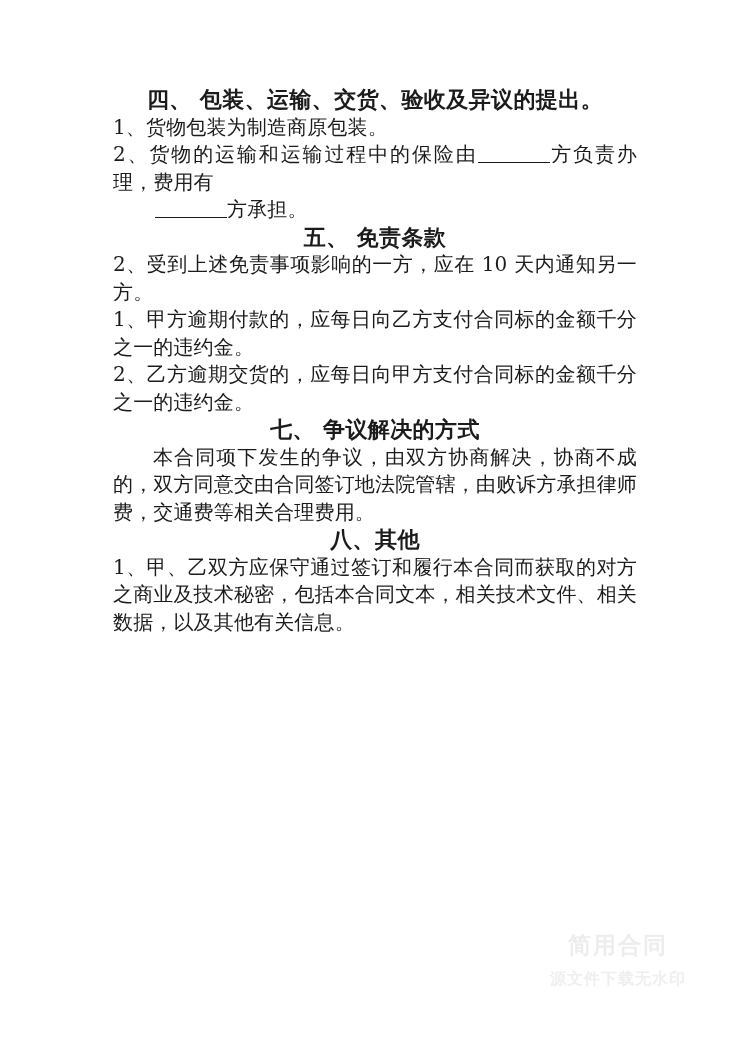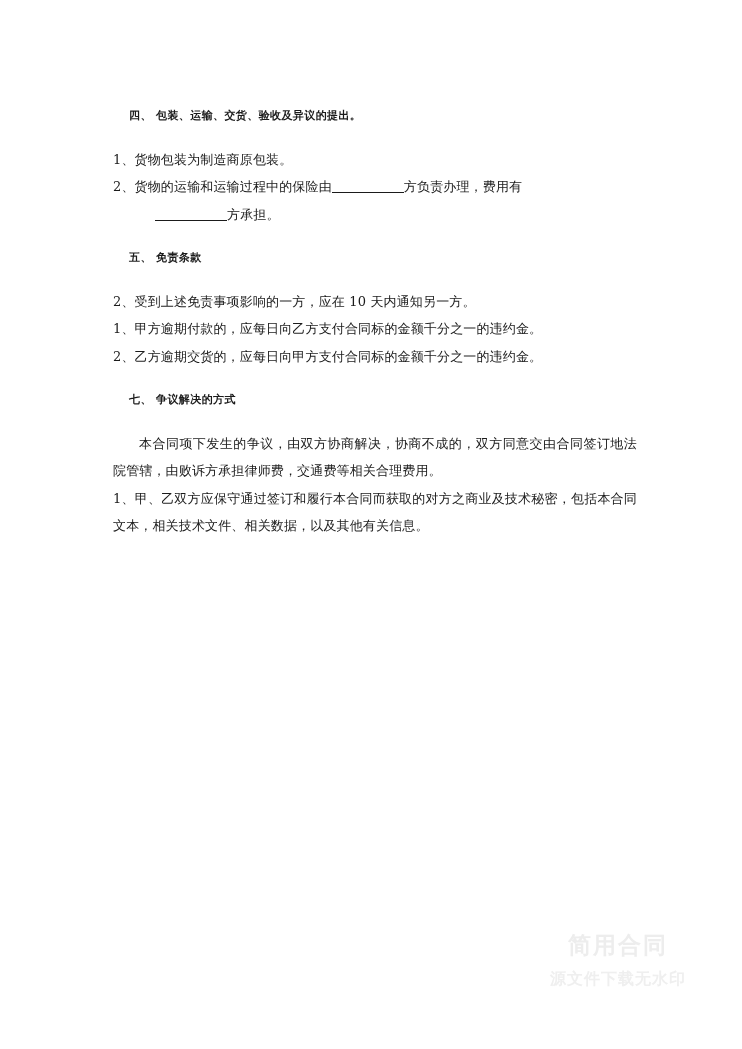--- a/index.html
+++ b/index.html
@@ -28,29 +28,30 @@
 
   #content {
     position: absolute;
     left: 113px;
     top: 86px;
     width: 524px;
   }
 
   .heading {
     font-weight: bold;
-    font-size: 11px;
+    font-size: 22px;
     line-height: 27.5px;
     letter-spacing: 0.4px;
-    margin: 16px;
+    margin: 0;
     white-space: pre;
+    text-align: center;
   }
 
   .para {
-    font-size: 13px;
+    font-size: 20px;
     line-height: 27.5px;
     letter-spacing: 0.15px;
     margin: 0;
     text-align: justify;
     text-justify: inter-character;
     text-align-last: left;
     word-break: break-all;
   }
 
   .para.indent {
@@ -126,20 +127,21 @@
 
 
     <p class="para">1、甲方逾期付款的，应每日向乙方支付合同标的金额千分之一的违约金。</p>
 
     <p class="para">2、乙方逾期交货的，应每日向甲方支付合同标的金额千分之一的违约金。</p>
 
     <p class="heading">七、 争议解决的方式</p>
 
     <p class="para indent">本合同项下发生的争议，由双方协商解决，协商不成的，双方同意交由合同签订地法院管辖，由败诉方承担律师费，交通费等相关合理费用。</p>
 
+    <p class="heading">八、其他</p>
 
     <p class="para">1、甲、乙双方应保守通过签订和履行本合同而获取的对方之商业及技术秘密，包括本合同文本，相关技术文件、相关数据，以及其他有关信息。</p>
 
   </div>
 
   <div id="watermark">
     <div class="wm-main">简用合同</div>
     <div class="wm-sub">源文件下载无水印</div>
   </div>
 

